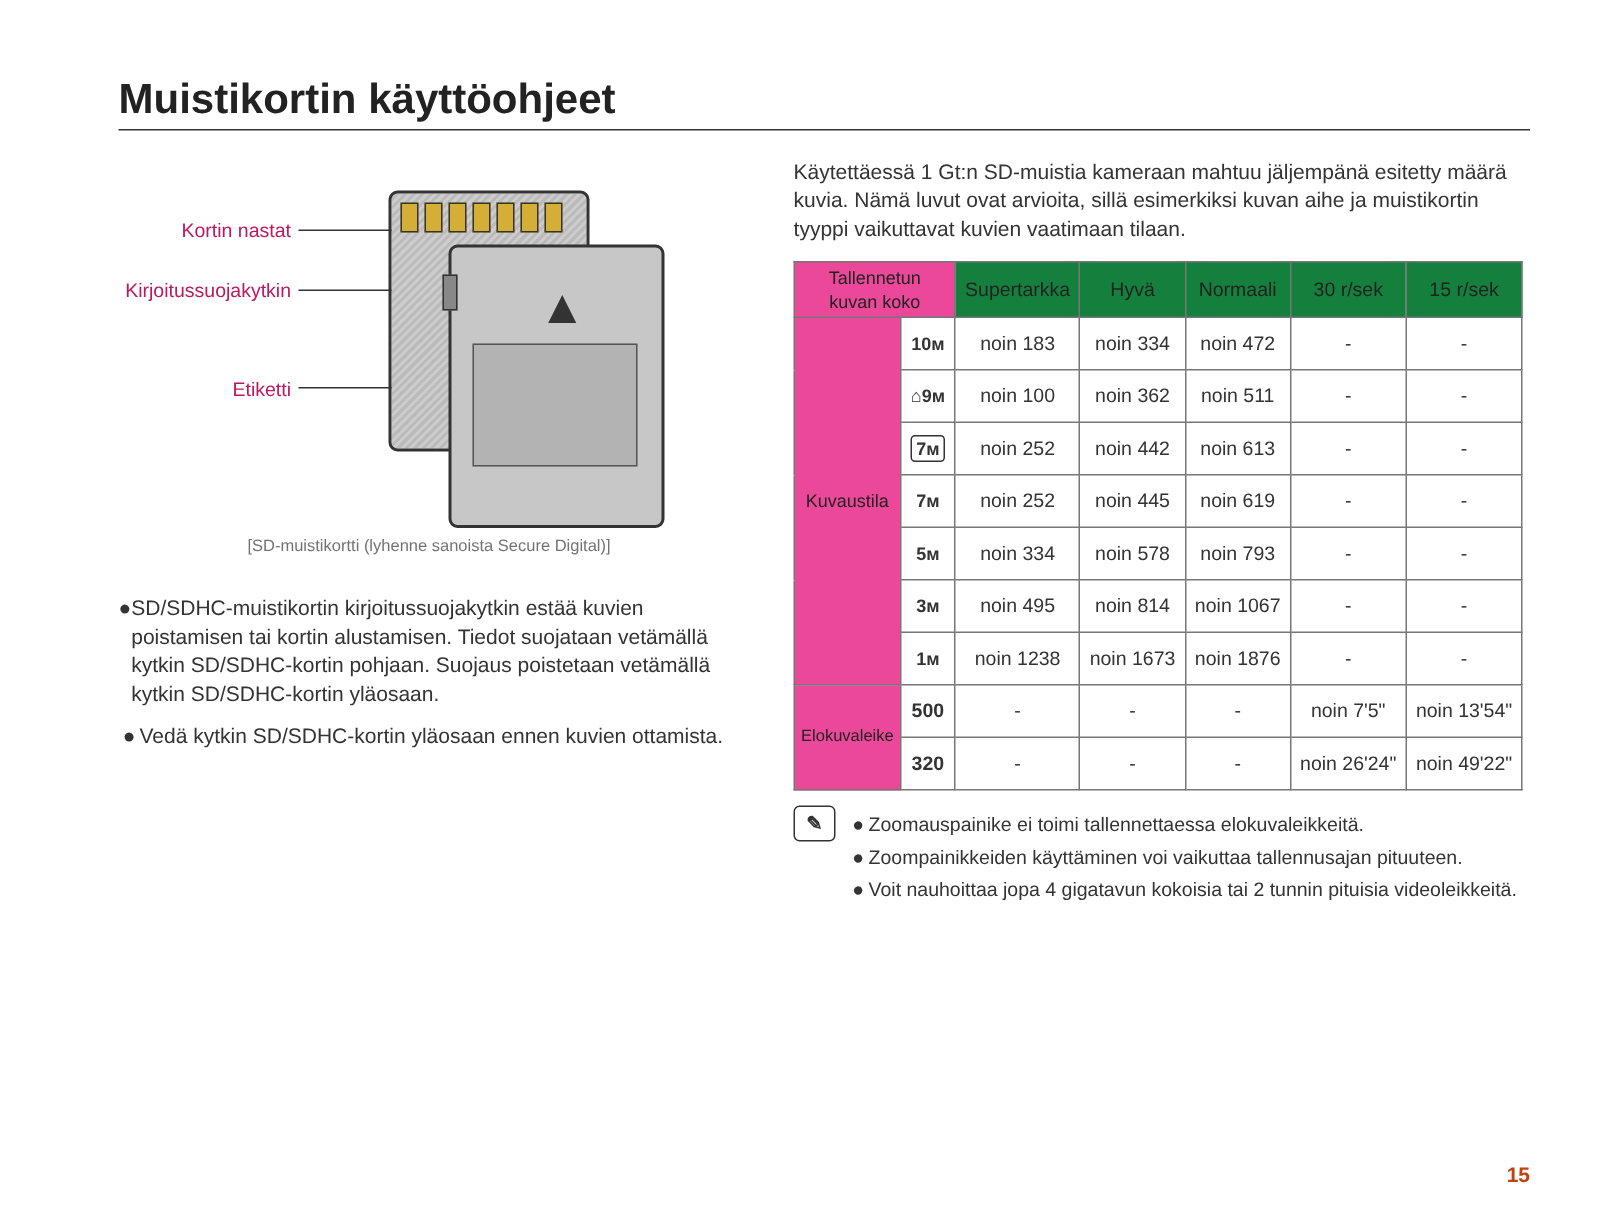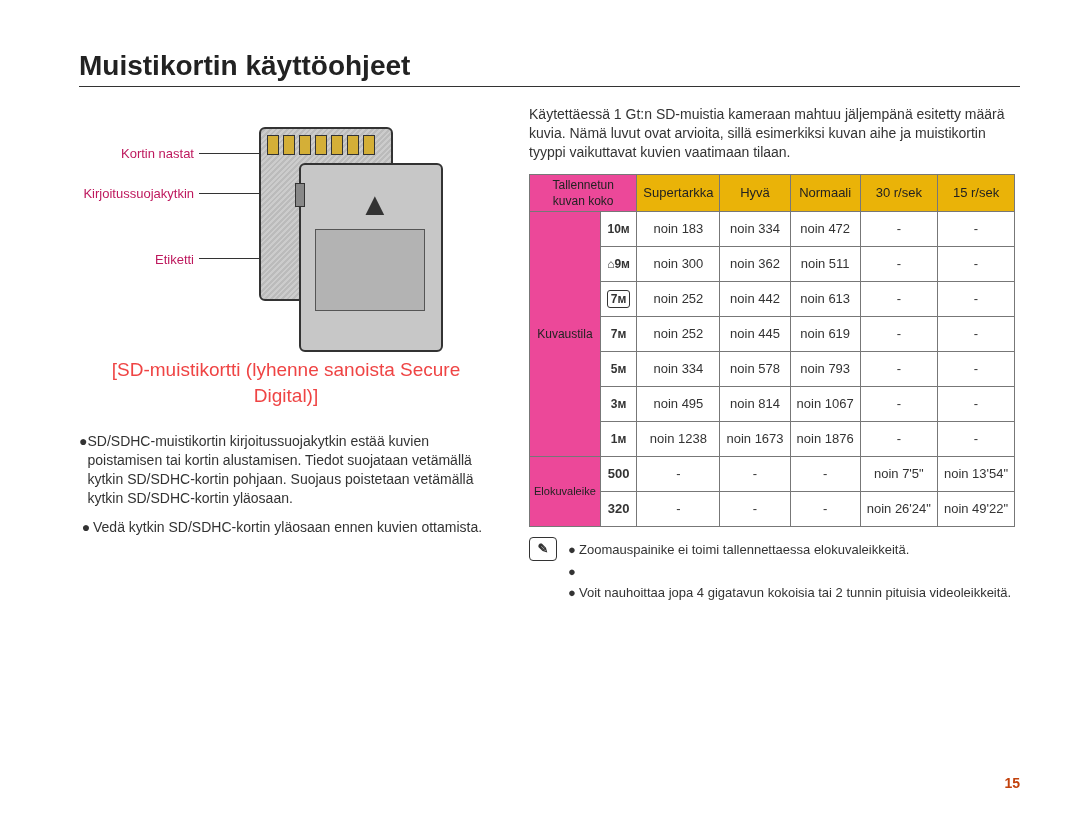--- a/index.html
+++ b/index.html
@@ -93,39 +93,39 @@
   .sd-switch {
     position: absolute;
     left: 216px; top: 60px;
     width: 8px; height: 22px;
     background: #888; border:1px solid #333;
   }
   .sd-pins { position:absolute; left:188px; top:12px; display:flex; gap:4px;}
   .sd-pins span{width:10px;height:18px;background:#d4af37;border:1px solid #333;display:inline-block;}
   .figcap {
     text-align: center;
-    font-size: 19px;
-    color: #ef4444;
+    font-size: 11px;
+    color: #737373;
     margin-top: 4px;
   }
   .para { margin-top: 24px; }
   .bul { display:flex; margin-top:4px; }
   .bul .dot { width:14px; text-align:center; }
   table {
     border-collapse: collapse;
     margin-top: 12px;
     font-size: 13px;
   }
   th, td {
     border: 1px solid #777;
     padding: 4px 6px;
     text-align: center;
     height: 26px;
   }
-  th { background: #eab308; font-weight: normal; color:#222; }
+  th { background: #15803d; font-weight: normal; color:#222; }
   .vert-head { background:#ec4899; font-size:12px; padding:2px 4px; color:#222;}
   .icon-box {
     display:inline-block;
     font-weight:bold;
     font-family: Arial;
     font-size:12px;
     text-align:right;
   }
   .note {
     display: flex;
@@ -214,21 +214,21 @@
           <th rowspan="7" class="vert-head">Kuvaustila</th>
           <td><span class="icon-box">10ᴍ</span></td>
           <td>noin 183</td>
           <td>noin 334</td>
           <td>noin 472</td>
           <td>-</td>
           <td>-</td>
         </tr>
         <tr>
           <td><span class="icon-box">⌂9ᴍ</span></td>
-          <td>noin 300</td>
+          <td>noin 100</td>
           <td>noin 362</td>
           <td>noin 511</td>
           <td>-</td>
           <td>-</td>
         </tr>
         <tr>
           <td><span class="icon-box" style="border:1.5px solid #333;border-radius:3px;padding:0 3px;">7ᴍ</span></td>
           <td>noin 252</td>
           <td>noin 442</td>
           <td>noin 613</td>
@@ -289,20 +289,21 @@
 
       <div class="note">
         <div class="note-icon">✎</div>
         <div>
           <div class="bul">
               <span class="dot">●</span>
               <span>Zoomauspainike ei toimi tallennettaessa elokuvaleikkeitä.</span>
             </div>
           <div class="bul">
               <span class="dot">●</span>
+              <span>Zoompainikkeiden käyttäminen voi vaikuttaa tallennusajan pituuteen.</span>
             </div>
           <div class="bul">
               <span class="dot">●</span>
               <span>Voit nauhoittaa jopa 4 gigatavun kokoisia tai 2 tunnin pituisia videoleikkeitä.</span>
             </div>
         </div>
       </div>
     </div>
   </div>
 </div>

